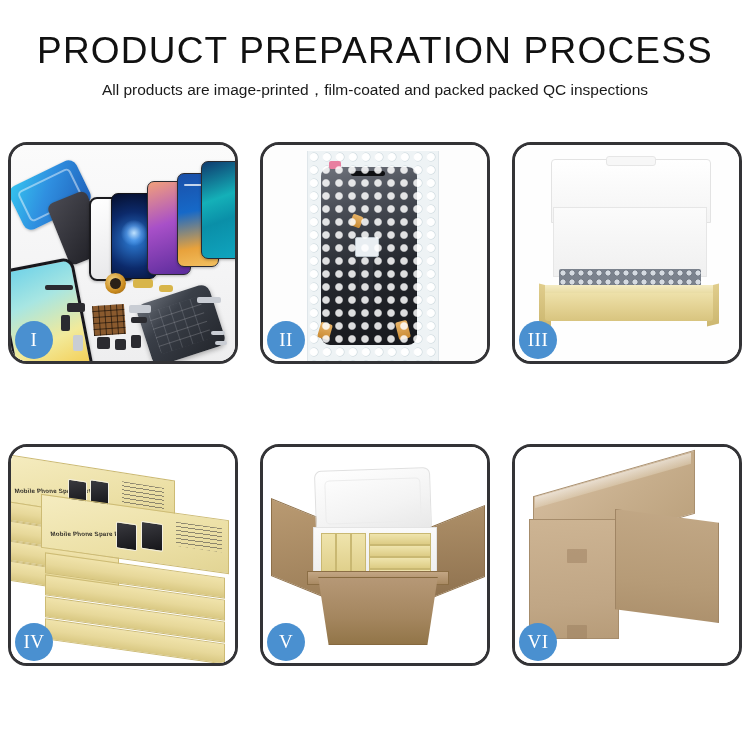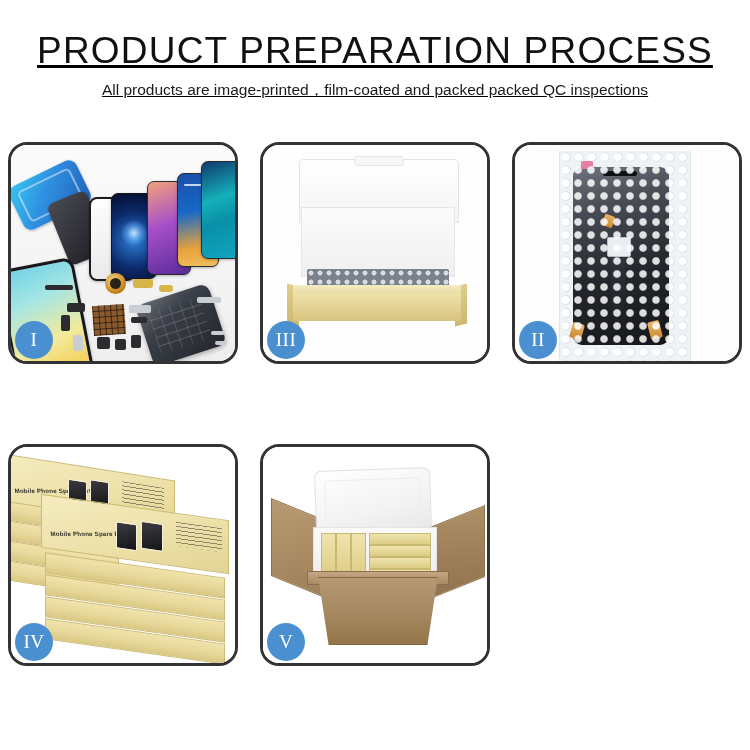--- a/index.html
+++ b/index.html
@@ -13,21 +13,20 @@
     font-family: "Liberation Sans", sans-serif;
     overflow: hidden;
     position: relative;
   }
 
   
   .header {
     width: 750px;
     padding-top: 30px;
     text-align: center;
-    text-decoration: underline;
   }
   .page-title {
     font-family: "Liberation Sans", sans-serif;
     font-size: 37px;
     font-weight: 400;
     letter-spacing: 1.2px;
     color: #111111;
     margin: 0;
     line-height: 42px;
     white-space: nowrap;
@@ -438,51 +437,51 @@
       <div class="part lt" style="left:200px; top:186px; width:14px; height:4px;"></div>
       <div class="part lt" style="left:204px; top:196px; width:12px; height:4px;"></div>
       <div class="part lt" style="left:186px; top:152px; width:24px; height:6px;"></div>
 
       <div class="badge">I</div>
     </div>
   </div>
 
   <div class="panel">
     <div class="panel-stage">
-      <div class="p3-bg"></div>
-      <div class="p3-lid"></div>
-      <div class="p3-foam"></div>
-      <div class="p3-bubble"></div>
-      <div class="p3-tray-l"></div>
-      <div class="p3-tray-r"></div>
-      <div class="p3-tray"></div>
-
-      <div class="badge">III</div>
-    </div>
-  </div>
-
-  <div class="panel">
-    <div class="panel-stage">
       <div class="p2-bg"></div>
       <div class="p2-wrap"></div>
       <div class="p2-screen"></div>
       <div class="p2-flex"></div>
       <div class="p2-conn"></div>
       <div class="p2-tab" style="left:56px; top:178px; width:12px; height:16px; transform:rotate(16deg);"></div>
       <div class="p2-tab" style="left:134px; top:176px; width:12px; height:18px; transform:rotate(-14deg);"></div>
       <div class="p2-tab" style="left:88px; top:70px; width:11px; height:12px; transform:rotate(22deg);"></div>
       <div class="p2-pink"></div>
       <div class="p2-bubbles"></div>
 
       <div class="badge">II</div>
     </div>
   </div>
 
   <div class="panel">
     <div class="panel-stage">
+      <div class="p3-bg"></div>
+      <div class="p3-lid"></div>
+      <div class="p3-foam"></div>
+      <div class="p3-bubble"></div>
+      <div class="p3-tray-l"></div>
+      <div class="p3-tray-r"></div>
+      <div class="p3-tray"></div>
+
+      <div class="badge">III</div>
+    </div>
+  </div>
+
+  <div class="panel">
+    <div class="panel-stage">
       <div class="p4-bg"></div>
 
       <div class="kbox" style="left:-6px; top:62px;  width:112px; height:18px; transform:skewY(9deg);"></div>
       <div class="kbox" style="left:-6px; top:82px;  width:112px; height:18px; transform:skewY(9deg);"></div>
       <div class="kbox" style="left:-6px; top:102px; width:112px; height:18px; transform:skewY(9deg);"></div>
       <div class="kbox" style="left:-6px; top:122px; width:112px; height:18px; transform:skewY(9deg);"></div>
 
       <div class="kbox-top" style="left:-8px; top:20px; width:170px; height:46px; transform:skewY(9deg);">
         <span class="klabel" style="left:10px; top:24px; transform:rotate(-9deg);">Mobile Phone Spare Parts</span>
         <div class="kscreen" style="left:64px; top:14px; width:17px; height:22px;"></div>
@@ -522,14 +521,27 @@
       <div class="p5-ybox" style="left:106px; top:110px; width:60px; height:10px;"></div>
       <div class="p5-ybox" style="left:106px; top:122px; width:60px; height:9px;"></div>
 
       <div class="p5-rim"></div>
       <div class="p5-body"></div>
 
       <div class="badge">V</div>
     </div>
   </div>
 
+  <div class="panel">
+    <div class="panel-stage">
+      <div class="p6-bg"></div>
+      <div class="p6-top"></div>
+      <div class="p6-tape"></div>
+      <div class="p6-front"></div>
+      <div class="p6-side"></div>
+      <div class="p6-tab" style="left:52px; top:102px;"></div>
+      <div class="p6-tab" style="left:52px; top:178px;"></div>
+
+      <div class="badge">VI</div>
+    </div>
+  </div>
 
 </div>
 
 </body></html>

